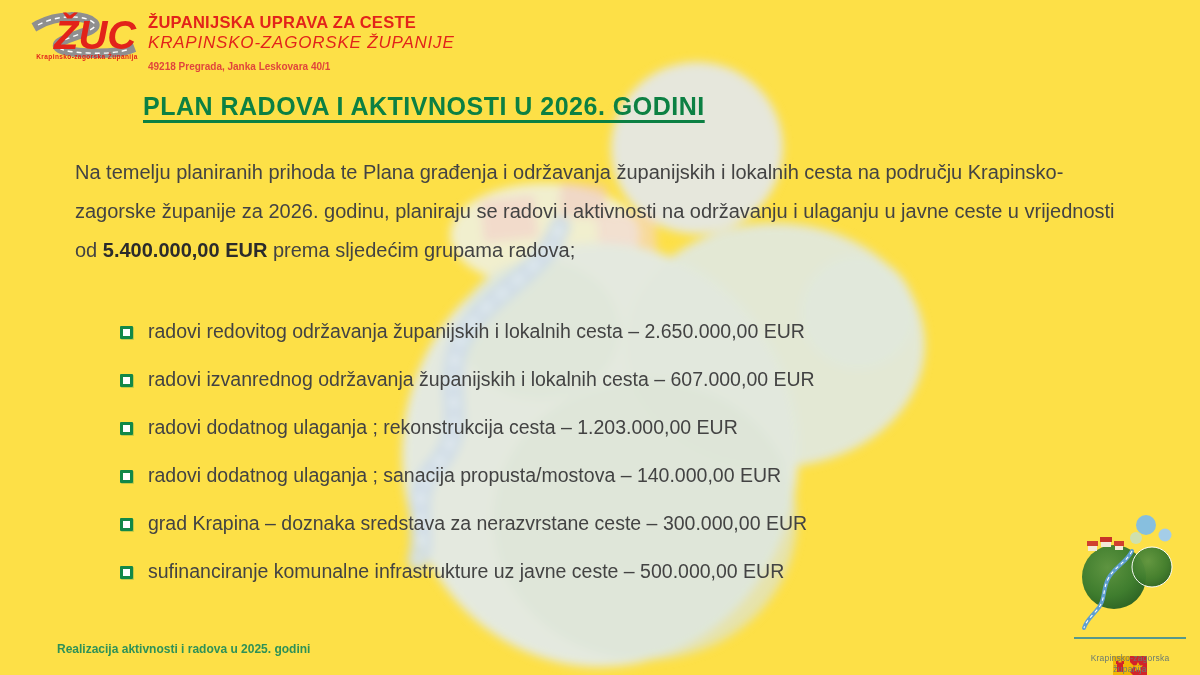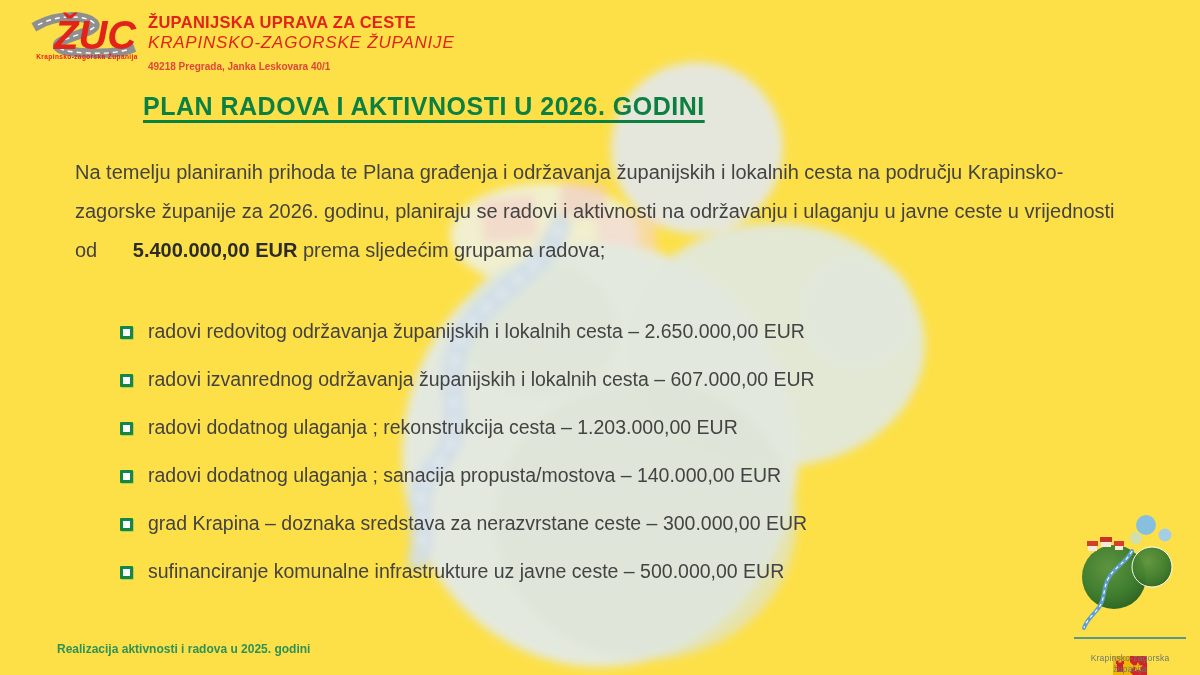--- a/index.html
+++ b/index.html
@@ -91,21 +91,21 @@
   
   .intro {
     position: absolute;
     left: 75px;
     top: 153px;
     width: 1052px;
     font-size: 20px;
     line-height: 39px;
     color: #434343;
   }
-  .intro b { color: #2b2b2b; margin-left: 30px; }
+  .intro b { color: #2b2b2b; }
 
   
   .bullets {
     position: absolute;
     left: 120px;
     top: 296px;
     list-style: none;
     margin-top: 24px;
   }
   .bullets li {

